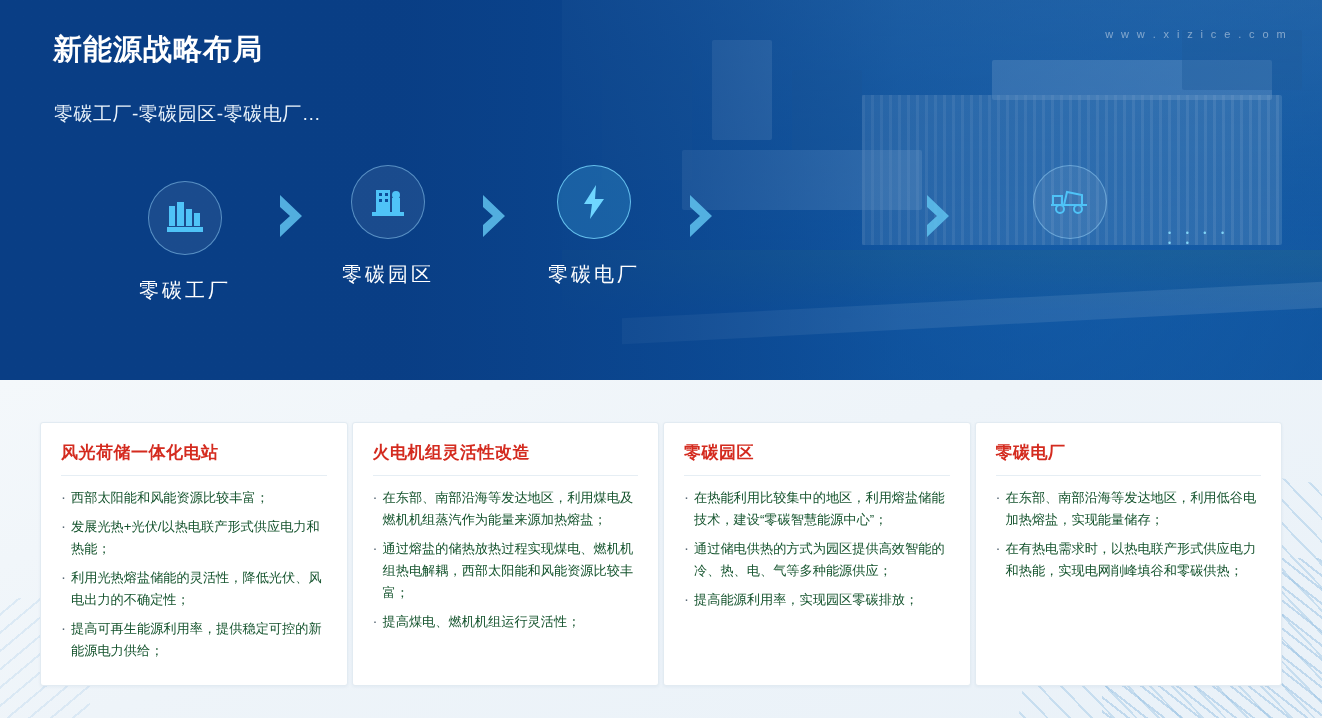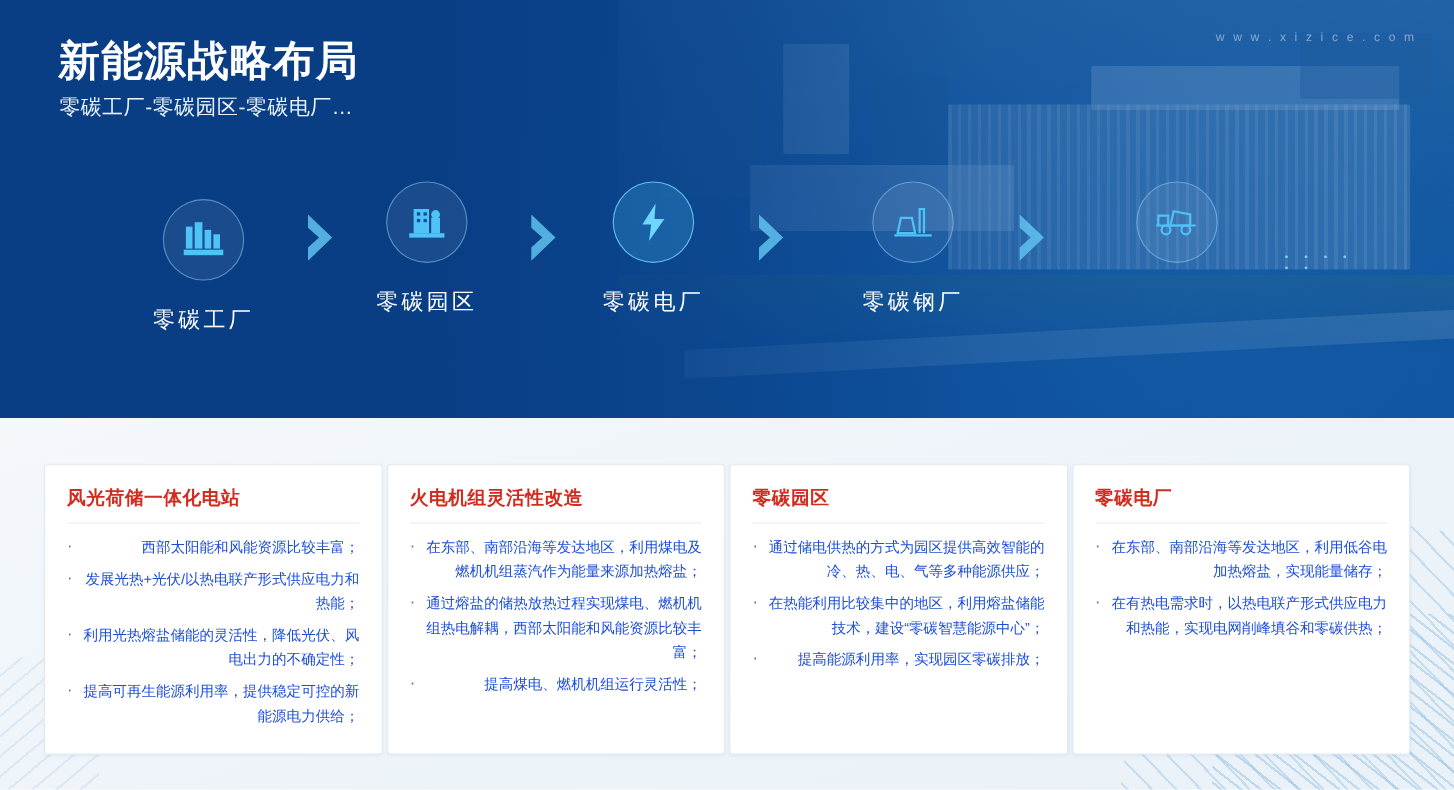--- a/index.html
+++ b/index.html
@@ -37,24 +37,24 @@
   }
 
   .watermark{
     position:absolute;right:34px;top:28px;
     color:rgba(255,255,255,0.45);
     font-size:11px;letter-spacing:2.4px;
   }
 
   .hero-title{
     position:absolute;left:53px;top:30px;
-    color:#ffffff;font-size:38px;font-weight:bold;letter-spacing:1px;
+    color:#ffffff;font-size:29px;font-weight:bold;letter-spacing:1px;
   }
   .hero-sub{
-    position:absolute;left:54px;top:85px;
+    position:absolute;left:54px;top:101px;
     color:#eaf3fb;font-size:19px;letter-spacing:.5px;
   }
 
   
   .flow{position:absolute;left:0;top:165px;width:1322px;height:145px;}
   .node{position:absolute;width:170px;text-align:center;}
   .circle{
     width:72px;height:72px;border-radius:50%;
     border:1px solid rgba(140,200,240,0.55);
     background:rgba(255,255,255,0.07);
@@ -107,22 +107,22 @@
   .card.c1{min-height:216px;}
   .card.c2{min-height:216px;}
   .card.c3{min-height:208px;}
   .card.c4{min-height:208px;}
   .card-title{
     color:#d42b1f;font-size:17px;font-weight:bold;letter-spacing:.5px;
     padding-bottom:11px;border-bottom:1px solid #e6eef4;margin-bottom:11px;
   }
   .card ul{list-style:none;margin:0;padding:0;}
   .card li{
-    color:#1d4ed8;font-size:13.2px;line-height:22px;margin-bottom:7px;
-    position:relative;padding-left:10px;text-align:right;
+    color:#14532d;font-size:13.2px;line-height:22px;margin-bottom:7px;
+    position:relative;padding-left:10px;
   }
   .card li:before{
     content:"·";position:absolute;left:0;top:-1px;color:#5b6a77;font-size:15px;
   }
 </style>
 </head>
 <body>
 
 <div class="hero">
 
@@ -193,30 +193,20 @@
           </svg>
       </div>
       <div class="node-label">零碳电厂</div>
     </div>
     <div class="chev" style="left:688px;">
       <svg width="26" height="42" viewBox="0 0 26 42">
           <path d="M2 0 L24 21 L2 42 L2 30 L12 21 L2 12 Z" fill="#5fc2ee" opacity="0.85"></path>
         </svg>
     </div>
 
-    <div class="node" style="left:745px;top:0;">
-      <div class="circle">
-        <svg width="40" height="36" viewBox="0 0 40 36" fill="none" stroke="#4fc3f7" stroke-width="2">
-          <path d="M6 28 L9 14 L19 14 L22 28 Z"></path>
-          <path d="M26 28 L26 6 L30 6 L30 28"></path>
-          <path d="M3 30 L37 30"></path>
-        </svg>
-      </div>
-      <div class="node-label">零碳钢厂</div>
-    </div>
     <div class="chev" style="left:925px;">
       <svg width="26" height="42" viewBox="0 0 26 42">
           <path d="M2 0 L24 21 L2 42 L2 30 L12 21 L2 12 Z" fill="#5fc2ee" opacity="0.85"></path>
         </svg>
     </div>
 
     <div class="node" style="left:985px;top:0;">
       <div class="circle">
         <svg width="42" height="34" viewBox="0 0 42 34" fill="none" stroke="#4fc3f7" stroke-width="2">
           <path d="M4 20 L4 11 L13 11 L13 20"></path>
@@ -255,22 +245,22 @@
     <ul>
       <li>在东部、南部沿海等发达地区，利用煤电及燃机机组蒸汽作为能量来源加热熔盐；</li>
       <li>通过熔盐的储热放热过程实现煤电、燃机机组热电解耦，西部太阳能和风能资源比较丰富；</li>
       <li>提高煤电、燃机机组运行灵活性；</li>
     </ul>
   </div>
 
   <div class="card c3">
     <div class="card-title">零碳园区</div>
     <ul>
+      <li>在热能利用比较集中的地区，利用熔盐储能技术，建设“零碳智慧能源中心”；</li>
       <li>通过储电供热的方式为园区提供高效智能的冷、热、电、气等多种能源供应；</li>
-      <li>在热能利用比较集中的地区，利用熔盐储能技术，建设“零碳智慧能源中心”；</li>
       <li>提高能源利用率，实现园区零碳排放；</li>
     </ul>
   </div>
 
   <div class="card c4">
     <div class="card-title">零碳电厂</div>
     <ul>
       <li>在东部、南部沿海等发达地区，利用低谷电加热熔盐，实现能量储存；</li>
       <li>在有热电需求时，以热电联产形式供应电力和热能，实现电网削峰填谷和零碳供热；</li>
     </ul>

